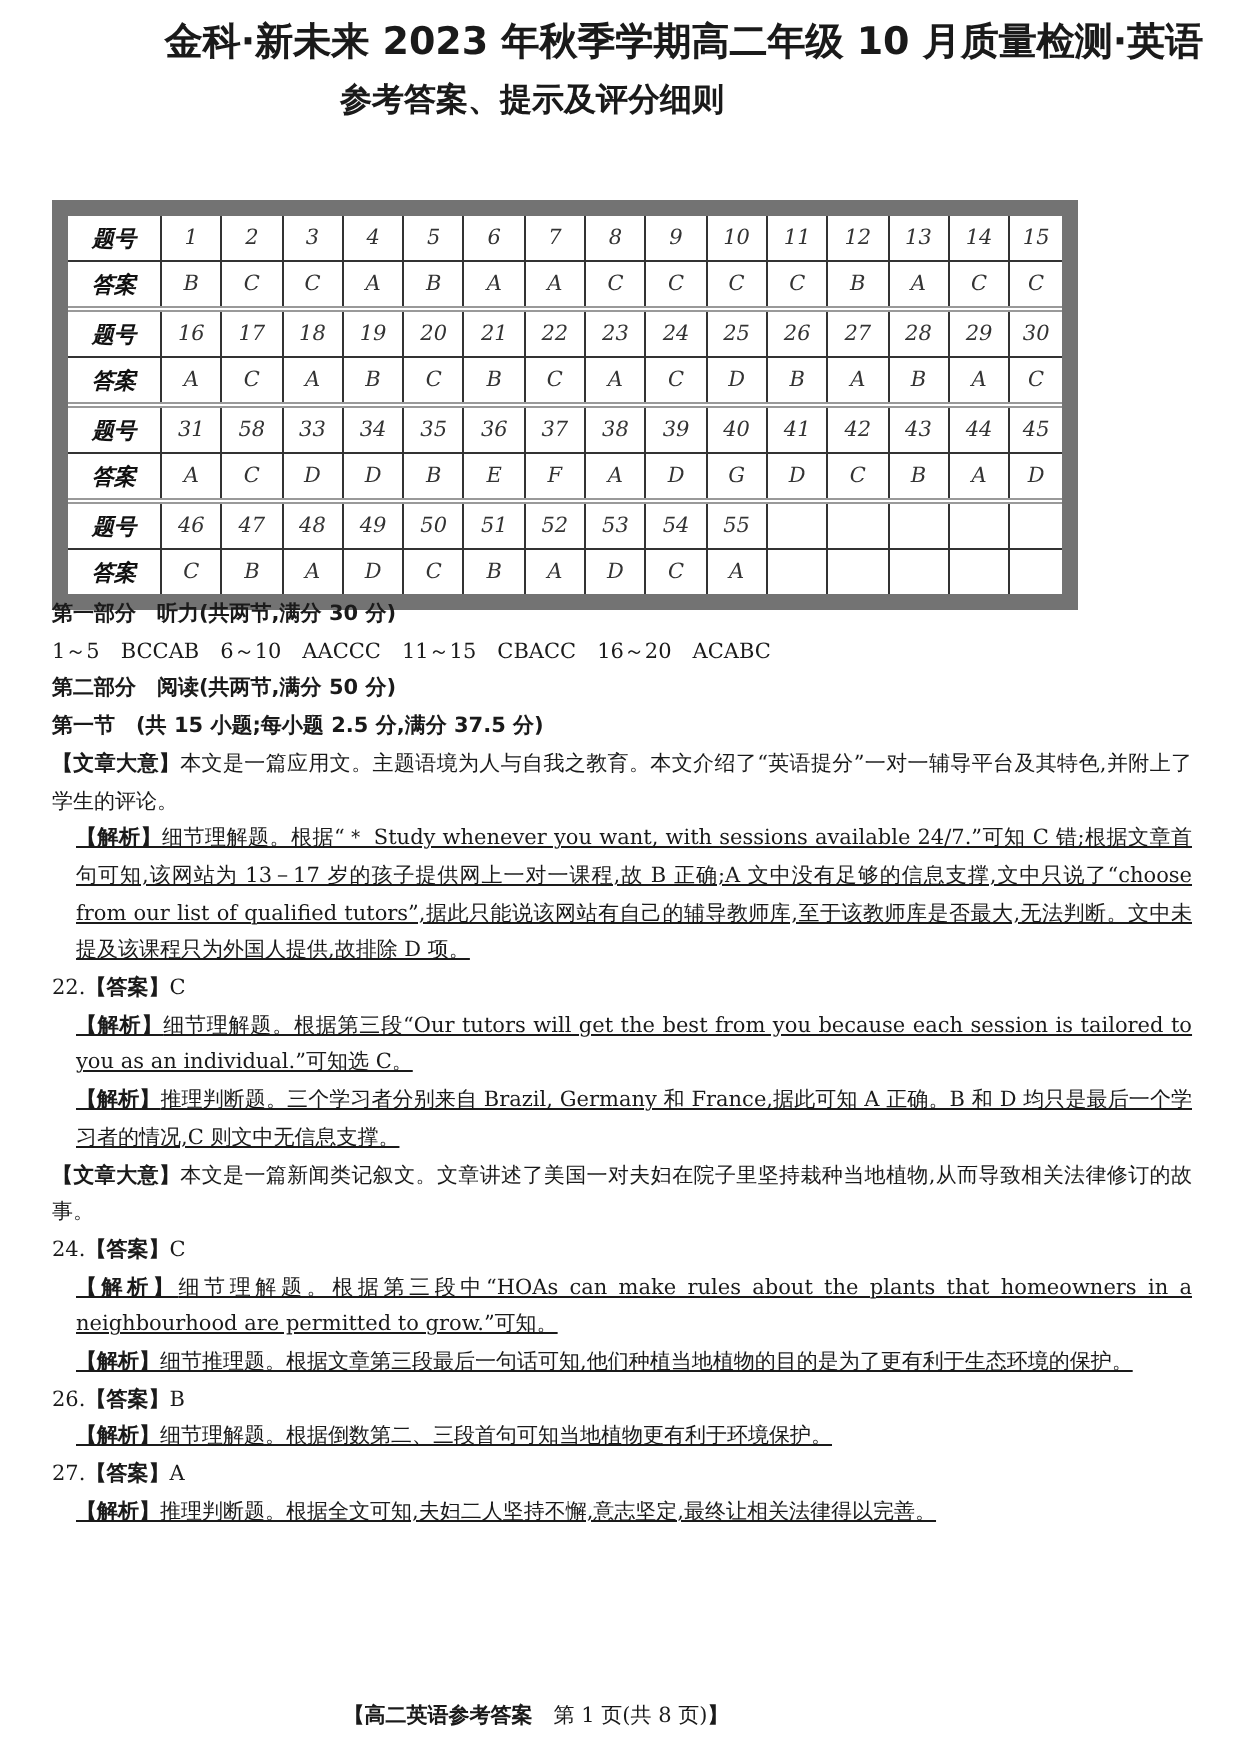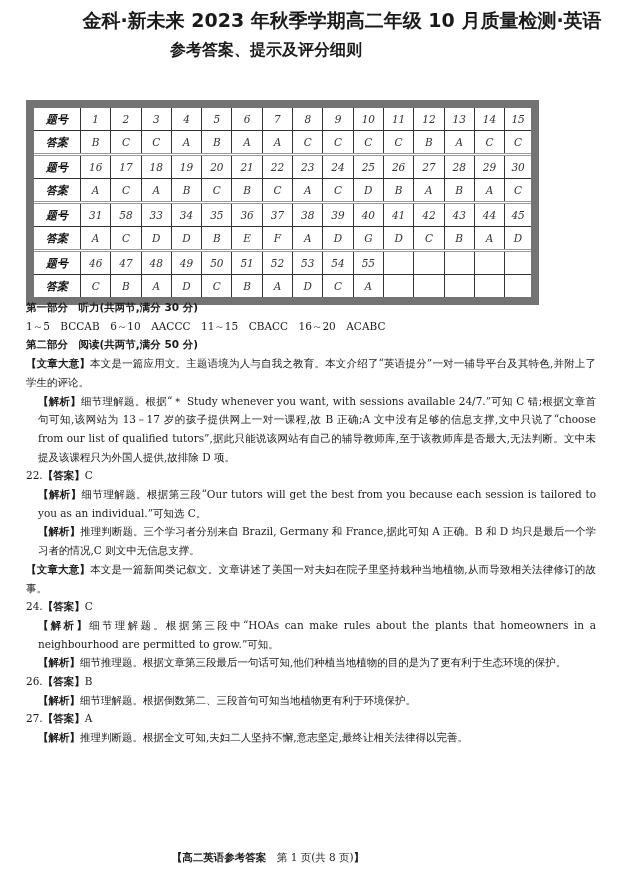--- a/index.html
+++ b/index.html
@@ -13,21 +13,21 @@
   table.ans { position:absolute; left:26px; top:100px; width:513px; border-collapse:collapse;
               border:8px solid #737373; table-layout:fixed;font-style:italic; }
   table.ans td { border:1px solid #333; height:22px; text-align:center; font-size:10.5px;
                  color:#333; padding:0; }
   table.ans td.hdr { width:46px; font-family:"DejaVu Sans", sans-serif; font-weight:bold; font-size:11px; color:#111; }
   table.ans tr.grp-sep td { border-top:3px double #999; }
 
   .body { position:absolute; left:26px; top:298px; width:570px; font-size:10.5px; line-height:18.7px; }
   .line { white-space:nowrap; }
   .b { font-family:"DejaVu Sans", sans-serif; font-weight:bold; font-size:10.5px; }
-  .ind { padding-left:12px; white-space:normal; text-align:justify; }
+  .ind { padding-left:12px; white-space:normal; text-align:justify;text-decoration:underline; }
   .footer { position:absolute; left:0; width:536px; top:851px; text-align:center; font-size:10.5px; }
   .footer .b { font-size:10.5px; }
 </style>
 </head>
 <body>
 
 <div class="title">金科·新未来 2023 年秋季学期高二年级 10 月质量检测·英语</div>
 <div class="subtitle">参考答案、提示及评分细则</div>
 
 <table class="ans">
@@ -176,20 +176,21 @@
         <td></td>
         <td></td>
       </tr>
     </tbody>
 </table>
 
 <div class="body">
   <div class="line b">第一部分　听力(共两节,满分 30 分)</div>
   <div class="line">1～5　BCCAB　6～10　AACCC　11～15　CBACC　16～20　ACABC</div>
   <div class="line b">第二部分　阅读(共两节,满分 50 分)</div>
+  <div class="line b">第一节　(共 15 小题;每小题 2.5 分,满分 37.5 分)</div>
 
   <div style="text-align:justify">
     <span class="b">【文章大意】</span><span>本文是一篇应用文。主题语境为人与自我之教育。本文介绍了“英语提分”一对一辅导平台及其特色,并附上了学生的评论。</span>
   </div>
 
   <div id="q-block-1">
       <div class="ind"><span class="b">【解析】</span><span>细节理解题。根据“＊ Study whenever you want, with sessions available 24/7.”可知 C 错;根据文章首句可知,该网站为 13－17 岁的孩子提供网上一对一课程,故 B 正确;A 文中没有足够的信息支撑,文中只说了“choose from our list of qualified tutors”,据此只能说该网站有自己的辅导教师库,至于该教师库是否最大,无法判断。文中未提及该课程只为外国人提供,故排除 D 项。</span></div>
       <div class="line"><span>22.</span><span class="b">【答案】</span><span>C</span></div>
       <div class="ind"><span class="b">【解析】</span><span>细节理解题。根据第三段“Our tutors will get the best from you because each session is tailored to you as an individual.”可知选 C。</span></div>
       <div class="ind"><span class="b">【解析】</span><span>推理判断题。三个学习者分别来自 Brazil, Germany 和 France,据此可知 A 正确。B 和 D 均只是最后一个学习者的情况,C 则文中无信息支撑。</span></div>

